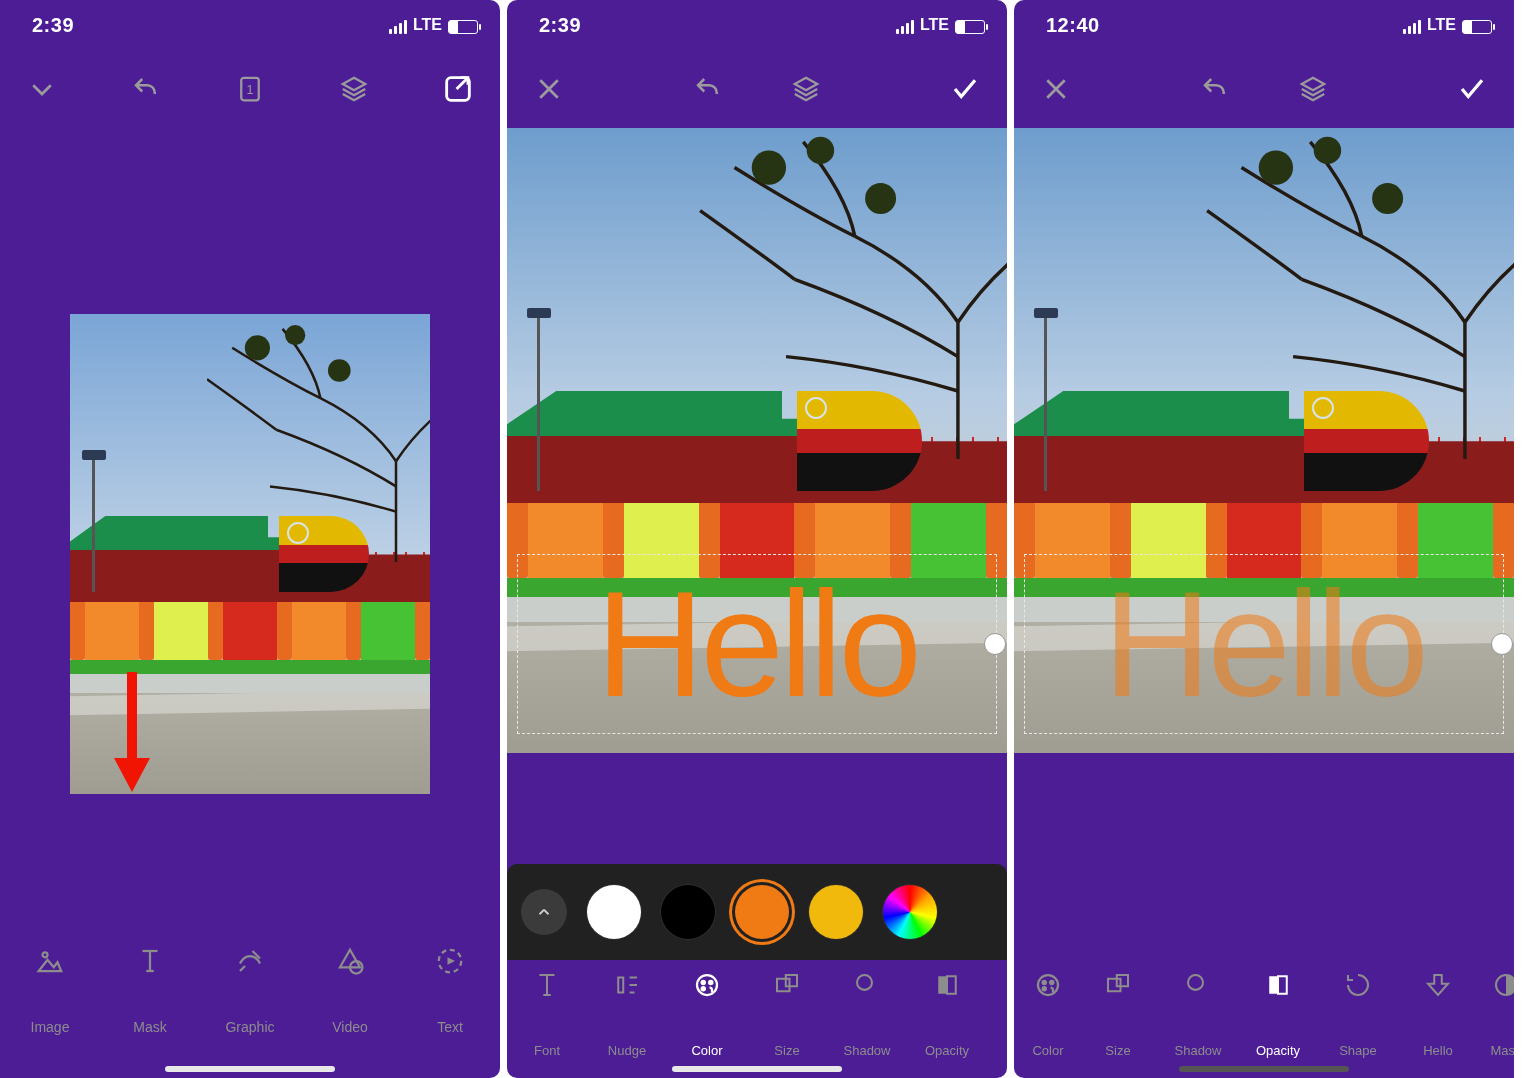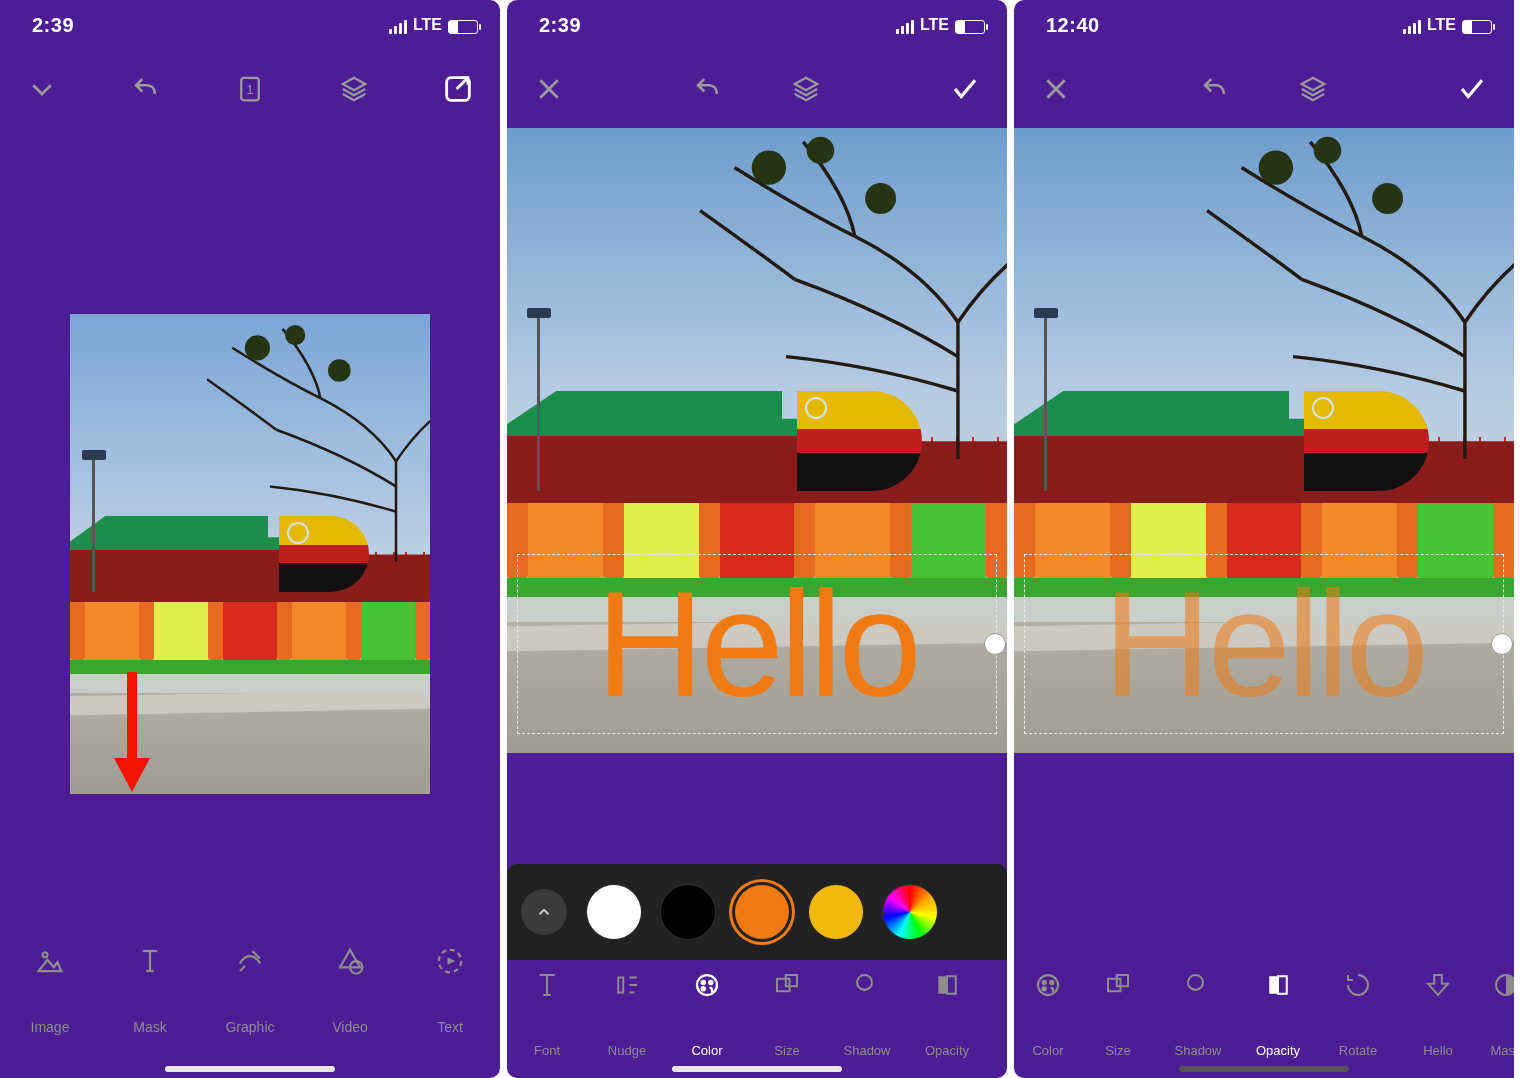--- a/index.html
+++ b/index.html
@@ -704,21 +704,21 @@
           <rect x="5" y="5" width="7" height="14" fill="currentColor" stroke="none"></rect>
           <rect x="12" y="5" width="7" height="14"></rect>
         </svg>
       <span>Opacity</span>
     </div>
     <div class="tab">
       <svg viewBox="0 0 24 24" fill="none" stroke="currentColor" stroke-width="1.6">
           <path d="M4 12a8 8 0 108-8"></path>
           <path d="M4 4v4h4"></path>
         </svg>
-      <span>Rotate</span>
+      <span>Shape</span>
     </div>
     <div class="tab">
       <svg viewBox="0 0 24 24" fill="none" stroke="currentColor" stroke-width="1.6">
           <path d="M9 4v7H4l8 9 8-9h-5V4z"></path>
         </svg>
       <span>Hello</span>
     </div>
     <div class="tab" style="min-width:56px;flex:0 0 56px;">
       <svg viewBox="0 0 24 24" fill="none" stroke="currentColor" stroke-width="1.6">
           <circle cx="12" cy="12" r="8"></circle>

